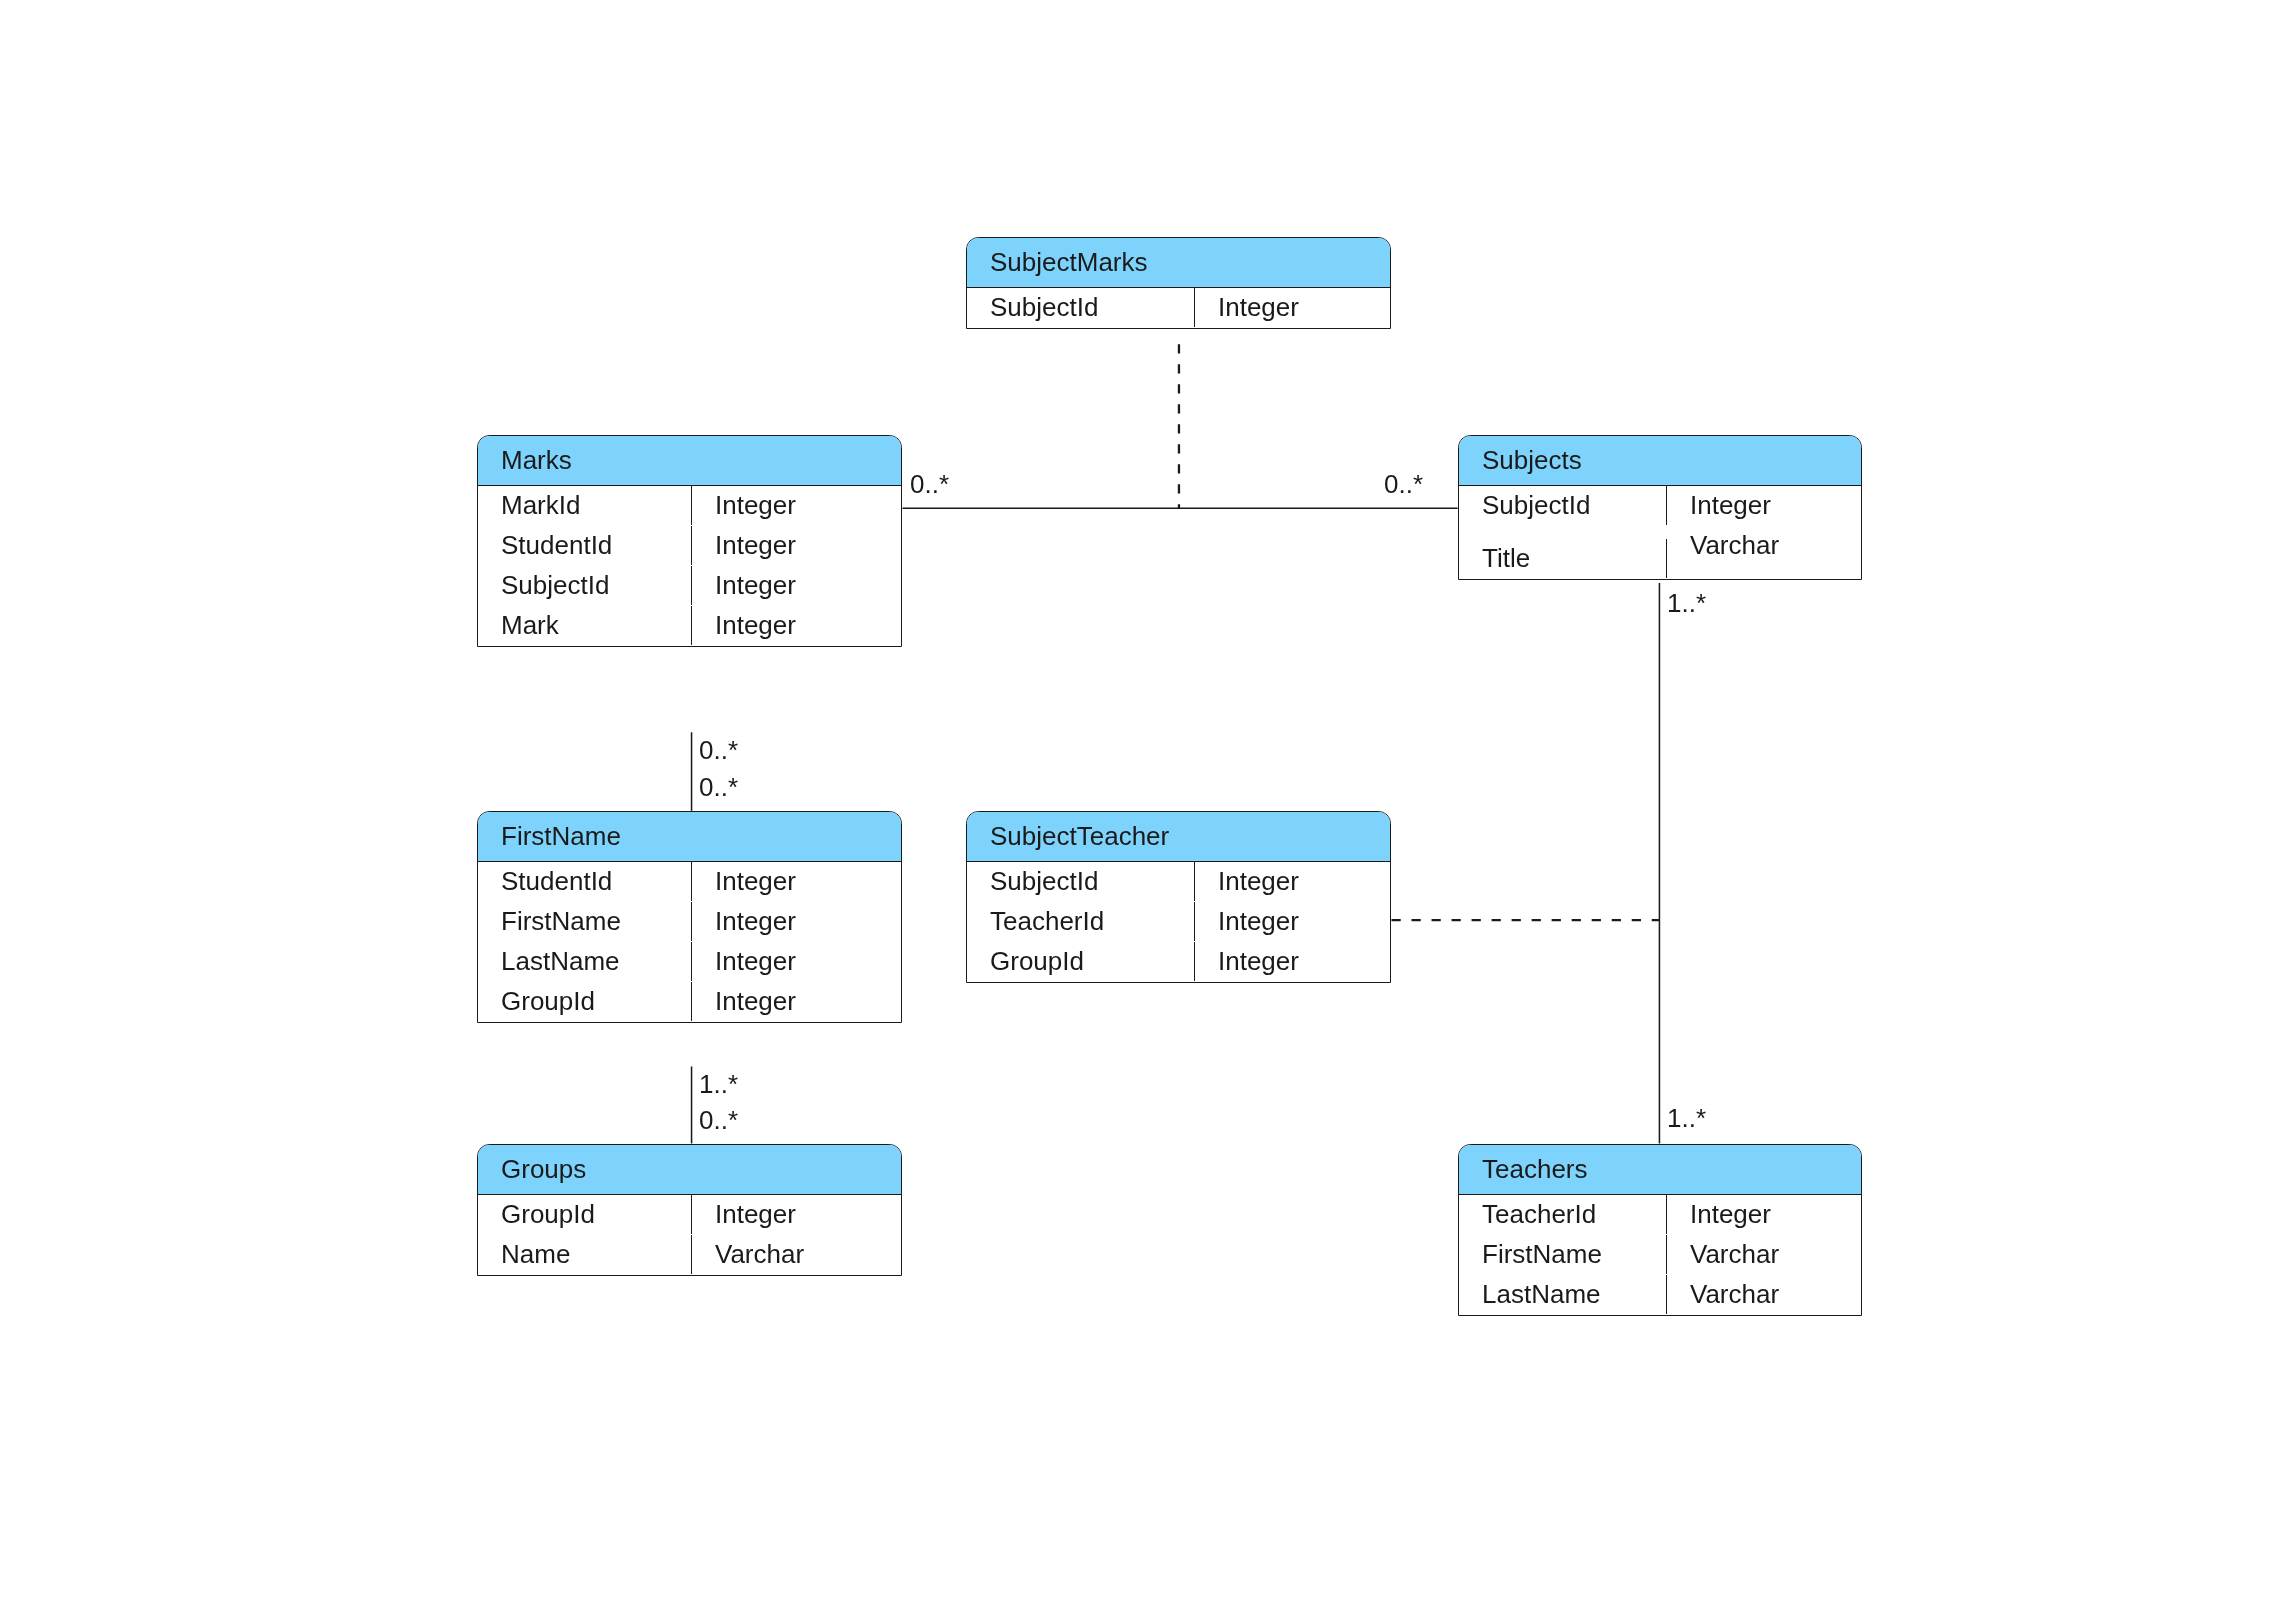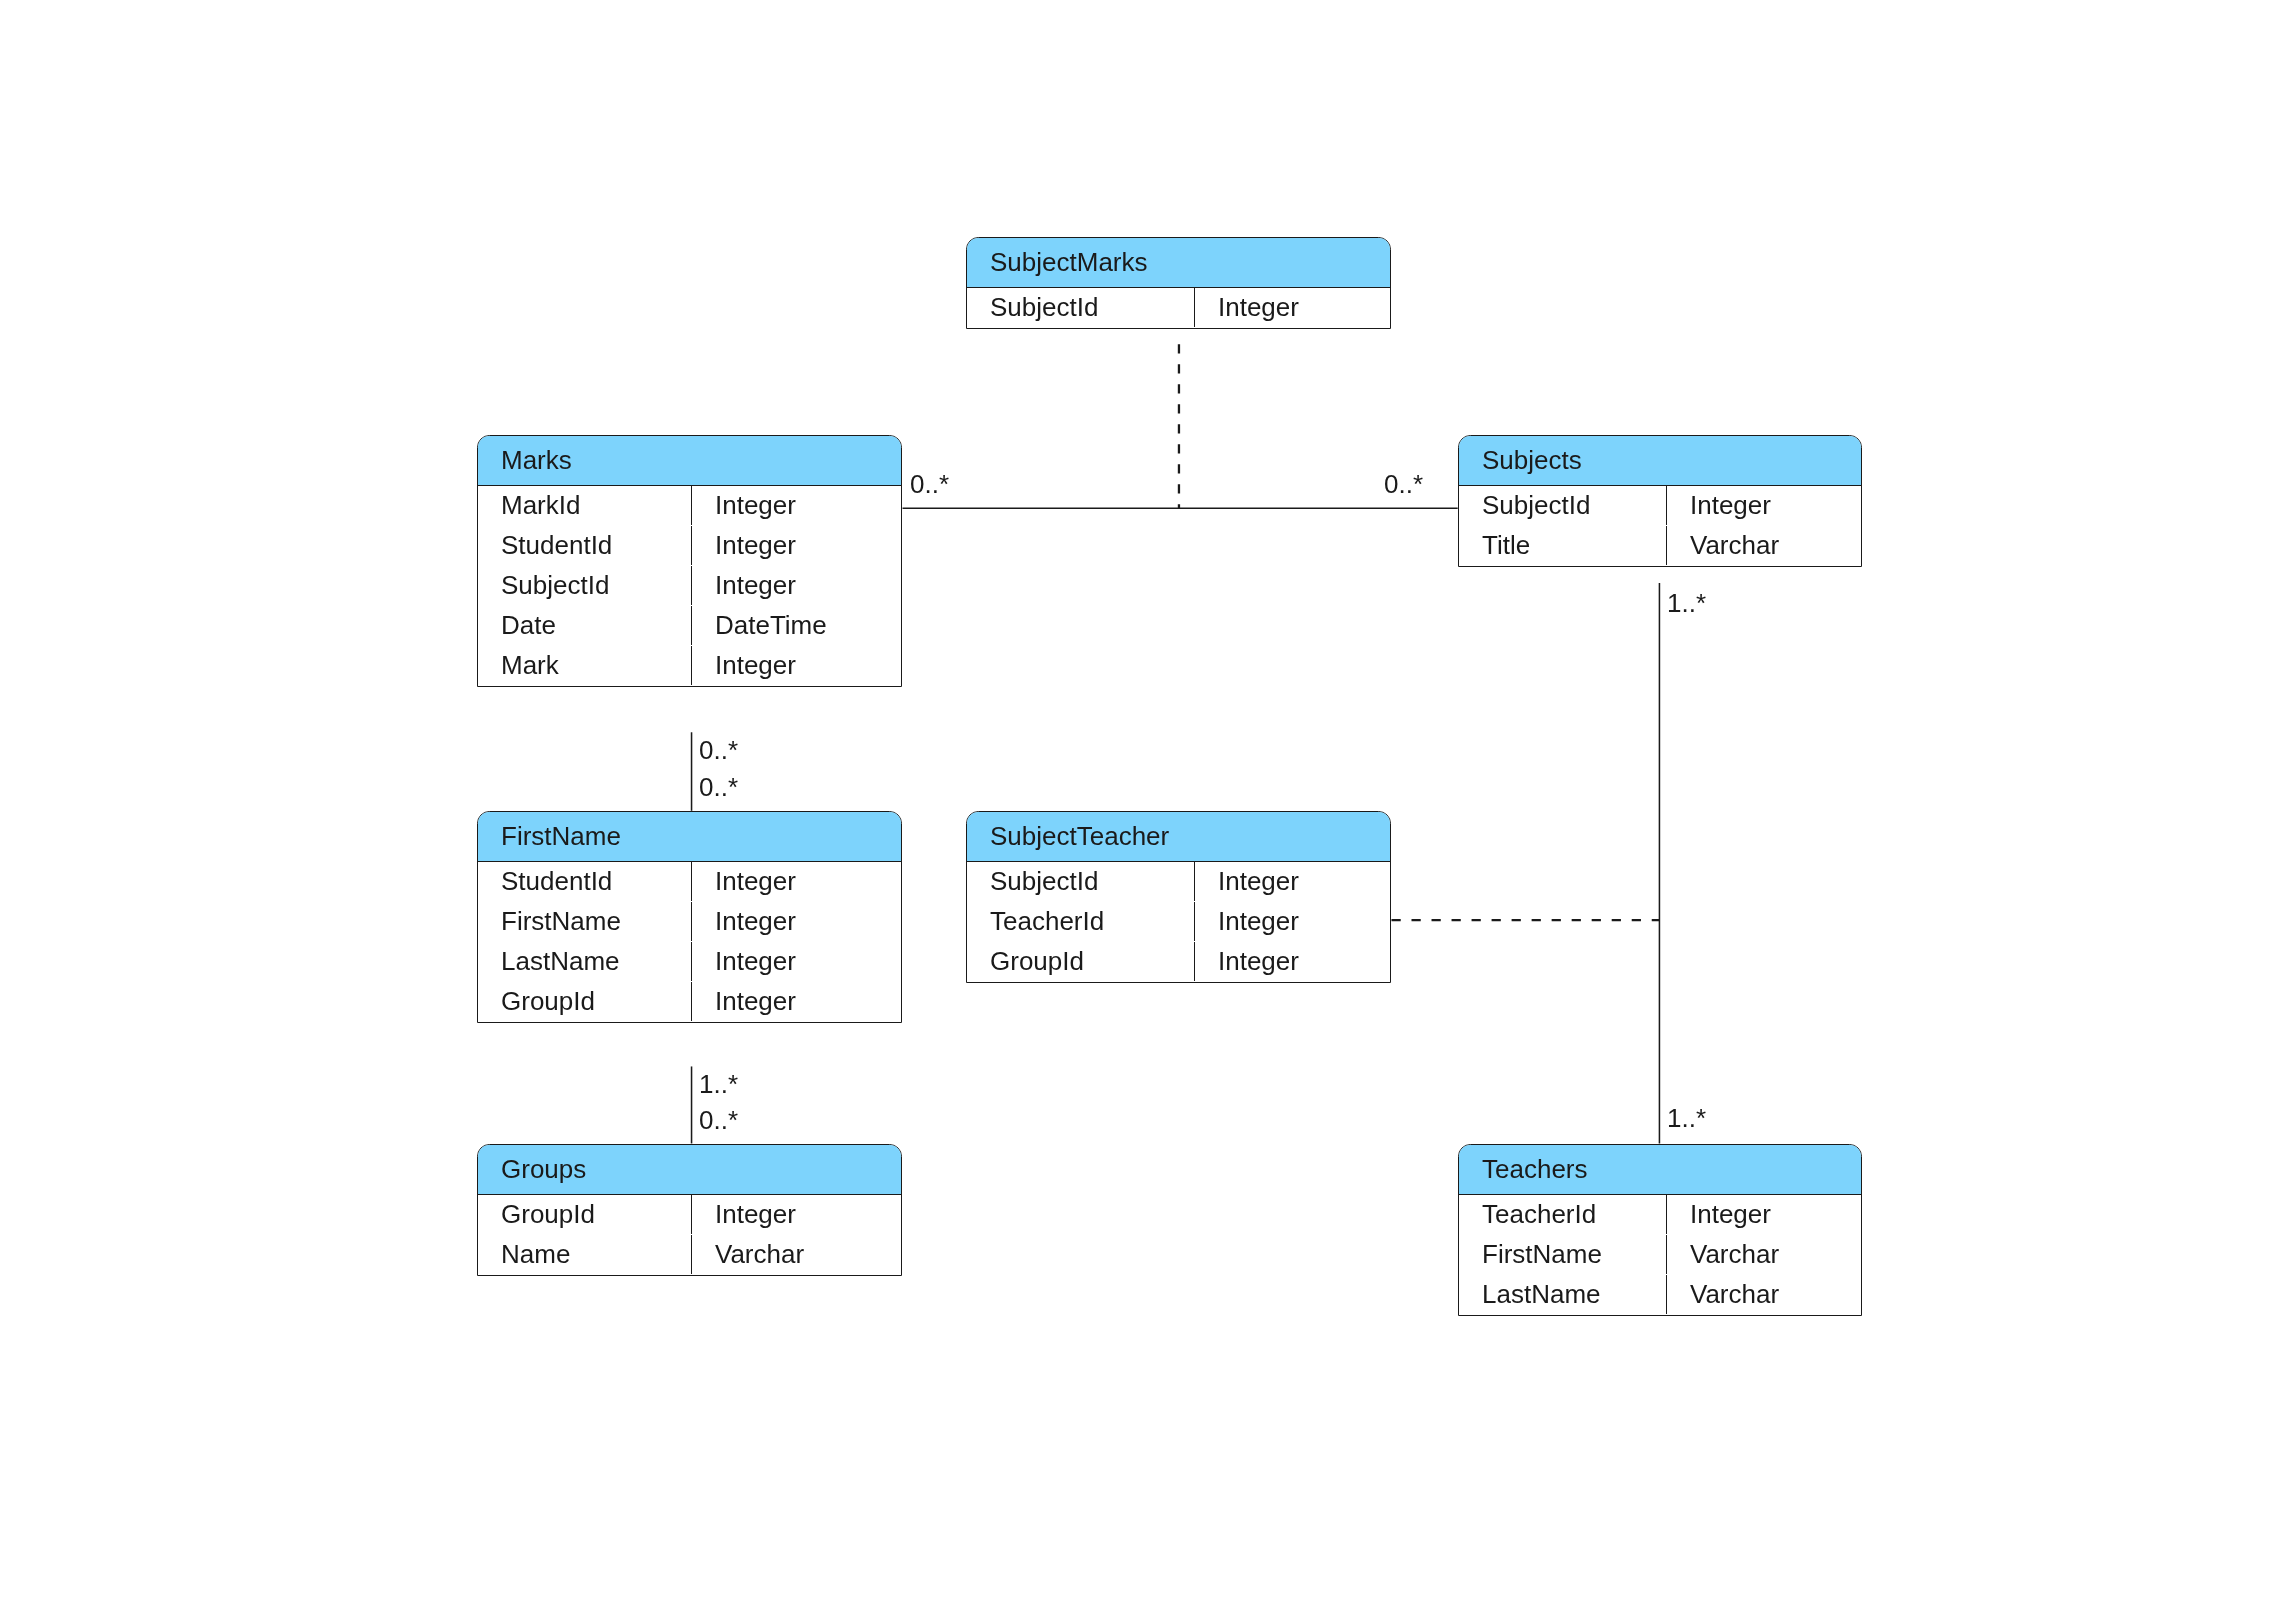--- a/index.html
+++ b/index.html
@@ -92,36 +92,32 @@
       </div>
       <div class="entity-row">
         <div class="col1" style="width: 214px;">StudentId</div>
         <div class="col2" style="width: 208px;">Integer</div>
       </div>
       <div class="entity-row">
         <div class="col1" style="width: 214px;">SubjectId</div>
         <div class="col2" style="width: 208px;">Integer</div>
       </div>
       <div class="entity-row">
-        <div class="col1" style="width: 214px;">Date</div>
-        <div class="col2" style="width: 208px;">DateTime</div>
-      </div>
-      <div class="entity-row">
         <div class="col1" style="width: 214px;">Mark</div>
         <div class="col2" style="width: 208px;">Integer</div>
       </div>
     </div>
     <div class="entity" style="left: 1458px; top: 435px; width: 404px;">
       <div class="entity-header">Subjects</div>
       <div class="entity-row">
         <div class="col1" style="width: 208px;">SubjectId</div>
         <div class="col2" style="width: 193px;">Integer</div>
       </div>
       <div class="entity-row">
-        <div class="col1" style="width: 208px;">Title</div>
+        <div class="col1" style="width: 208px; margin-top: 13px;">Title</div>
         <div class="col2" style="width: 193px;">Varchar</div>
       </div>
     </div>
     <div class="entity" style="left: 477px; top: 811px; width: 425px;">
       <div class="entity-header">FirstName</div>
       <div class="entity-row">
         <div class="col1" style="width: 214px;">StudentId</div>
         <div class="col2" style="width: 208px;">Integer</div>
       </div>
       <div class="entity-row">

